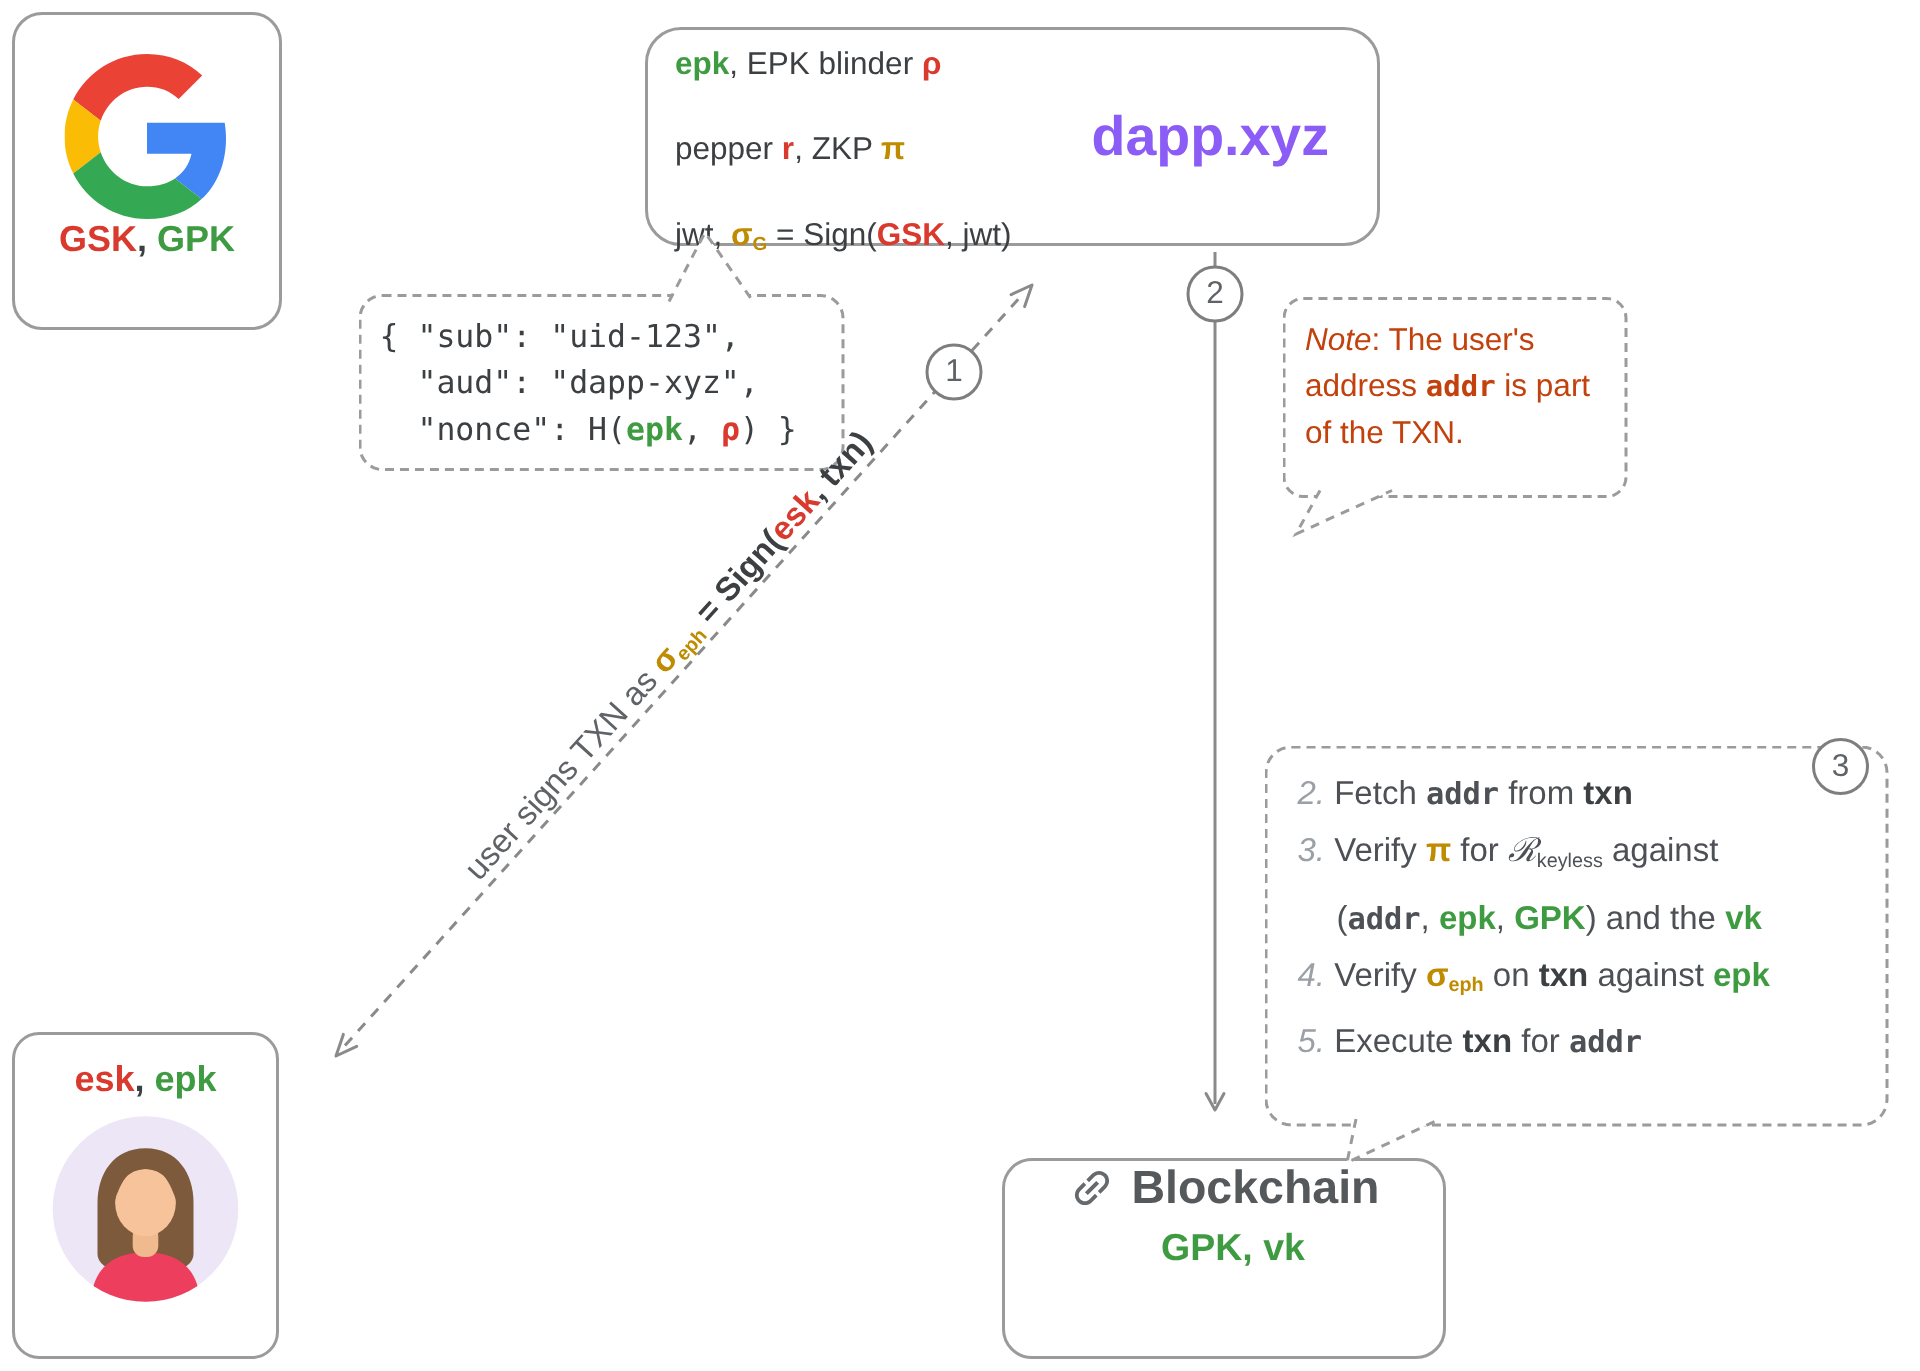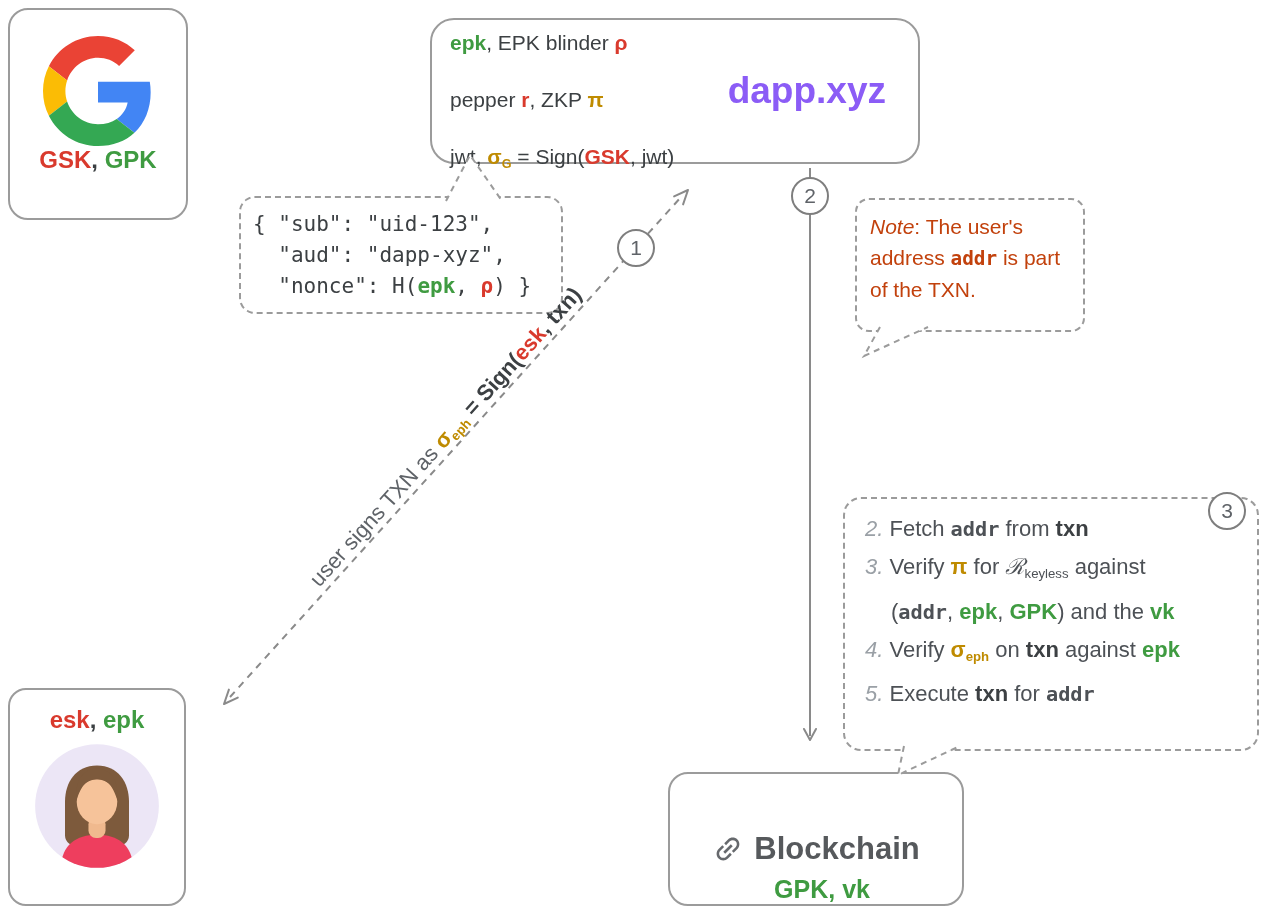--- a/index.html
+++ b/index.html
@@ -14,21 +14,21 @@
   .g-logo{width:110px; height:110px; margin-top:26px;}
   .keys{font-size:24px; font-weight:700; color:#3c4043;}
   .google-box .keys{margin-top:0;}
 
   .dapp-box{left:430px; top:18px; width:490px; height:146px; border-radius:24px;
     display:flex; align-items:center; justify-content:space-between; padding:0 18px 0 18px;}
   .dline{font-size:21px; line-height:33px; color:#3c4043;margin-top:24px;}
   .dapp-title{font-size:37px; font-weight:700; color:#8b5cf6; margin-right:14px;}
 
   .blockchain-box{left:668px; top:772px; width:296px; height:134px; border-radius:20px;
-    display:flex; flex-direction:column; align-items:center; justify-content:flex-end; gap:8px;}
+    display:flex; flex-direction:column; align-items:center; justify-content:flex-start; gap:8px;}
   .bc-title-row{display:flex; align-items:center; gap:10px;}
   .link-icon{width:32px; height:32px;}
   .bc-title{font-size:31px; font-weight:700; color:#56595c;}
   .bc-keys{font-size:25px;margin-left:12px;}
 
   .user-box{left:8px; top:688px; width:178px; height:218px; border-radius:18px;
     display:flex; flex-direction:column; align-items:center;}
   .user-box .keys{margin-top:16px;}
   .avatar{width:128px; height:128px; margin-top:8px;}
 

